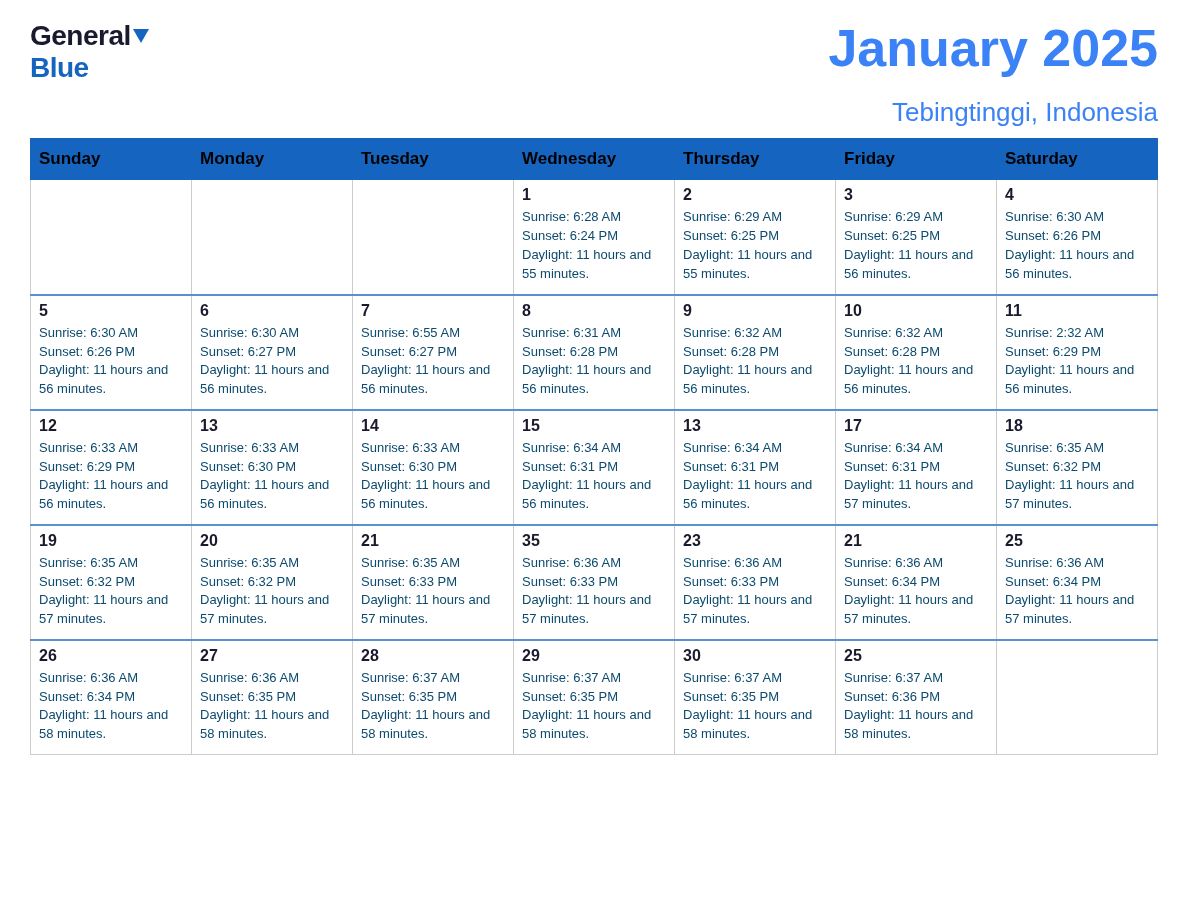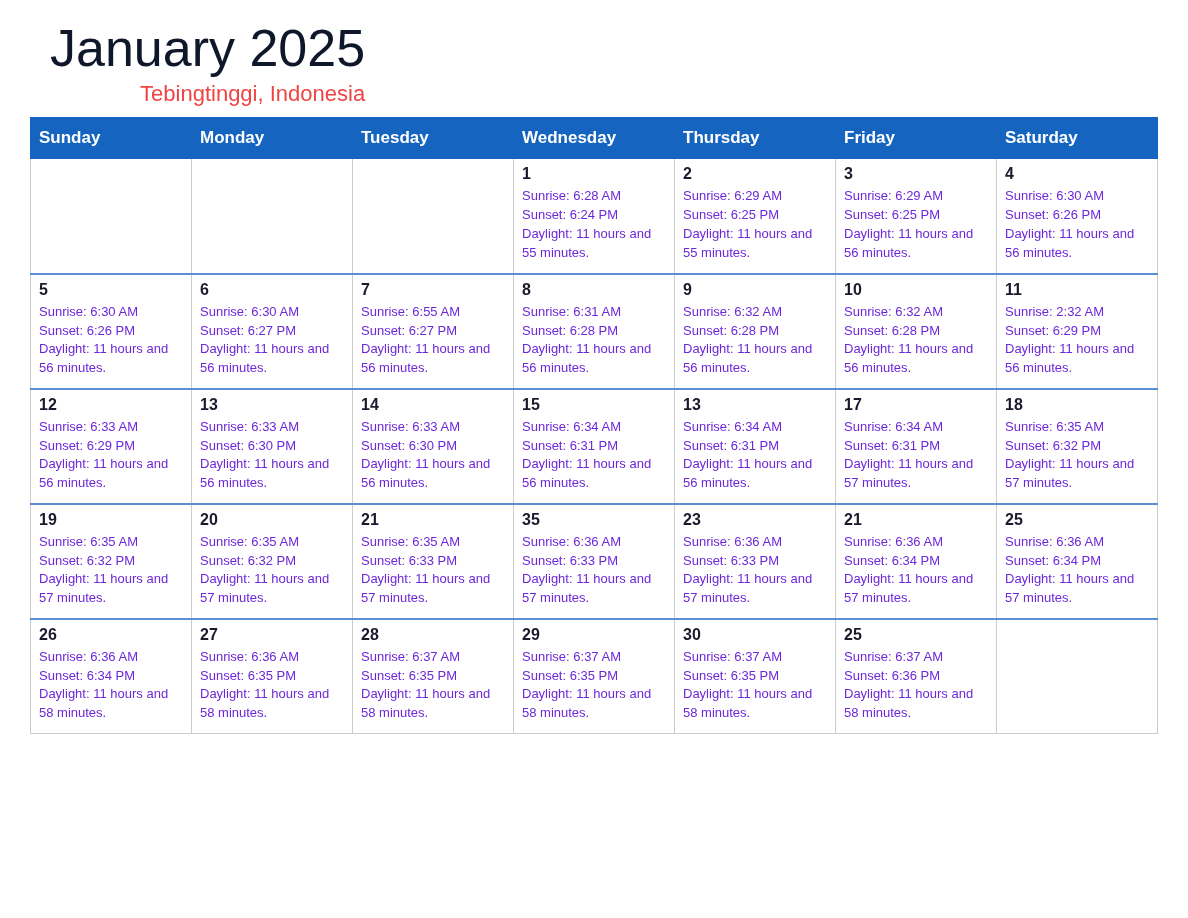--- a/index.html
+++ b/index.html
@@ -45,38 +45,38 @@
     }
     .logo-line1 {
       display: flex;
       align-items: center;
     }
     .title-section {
       text-align: right;
     }
     .month-title {
       font-size: 52px;
-      font-weight: normal;
-      color: #0f172a;
+      font-weight: bold;
+      color: #3b82f6;
       line-height: 1.1;
       margin-left: 20px;
     }
     .location {
-      font-size: 22px;
-      color: #ef4444;
-      margin-top: 4px;
+      font-size: 26px;
+      color: #3b82f6;
+      margin-top: 20px;
     }
     .calendar-table {
       width: 100%;
       border-collapse: collapse;
       margin-top: 10px;
     }
     .calendar-table th {
       background-color: #1565c0;
-      color: #ffffff;
+      color: #000000;
       font-size: 17px;
       font-weight: bold;
       padding: 10px 8px;
       text-align: left;
       border: 1px solid #1565c0;
     }
     .calendar-table td {
       border: 1px solid #ccc;
       vertical-align: top;
       padding: 6px 8px;
@@ -85,34 +85,41 @@
     }
     .day-number {
       font-size: 16px;
       font-weight: bold;
       color: #1a1a2e;
       display: block;
       margin-bottom: 4px;
     }
     .day-info {
       font-size: 13px;
-      color: #6d28d9;
+      color: #0c4a6e;
       line-height: 1.45;
     }
     .empty-cell {
       background: #fff;
     }
     .row-separator td {
       border-top: 2px solid #5a8fd4;
     }
   </style>
 </head>
 <body>
 
 <div class="header">
+  <div class="logo">
+    <div class="logo-line1">
+      <span class="logo-general">General</span>
+      <span class="logo-triangle"></span>
+    </div>
+    <span class="logo-blue">Blue</span>
+  </div>
   <div class="title-section">
     <div class="month-title">January 2025</div>
     <div class="location">Tebingtinggi, Indonesia</div>
   </div>
 </div>
 
 <table class="calendar-table">
   <thead>
     <tr>
     <th>Sunday</th>

